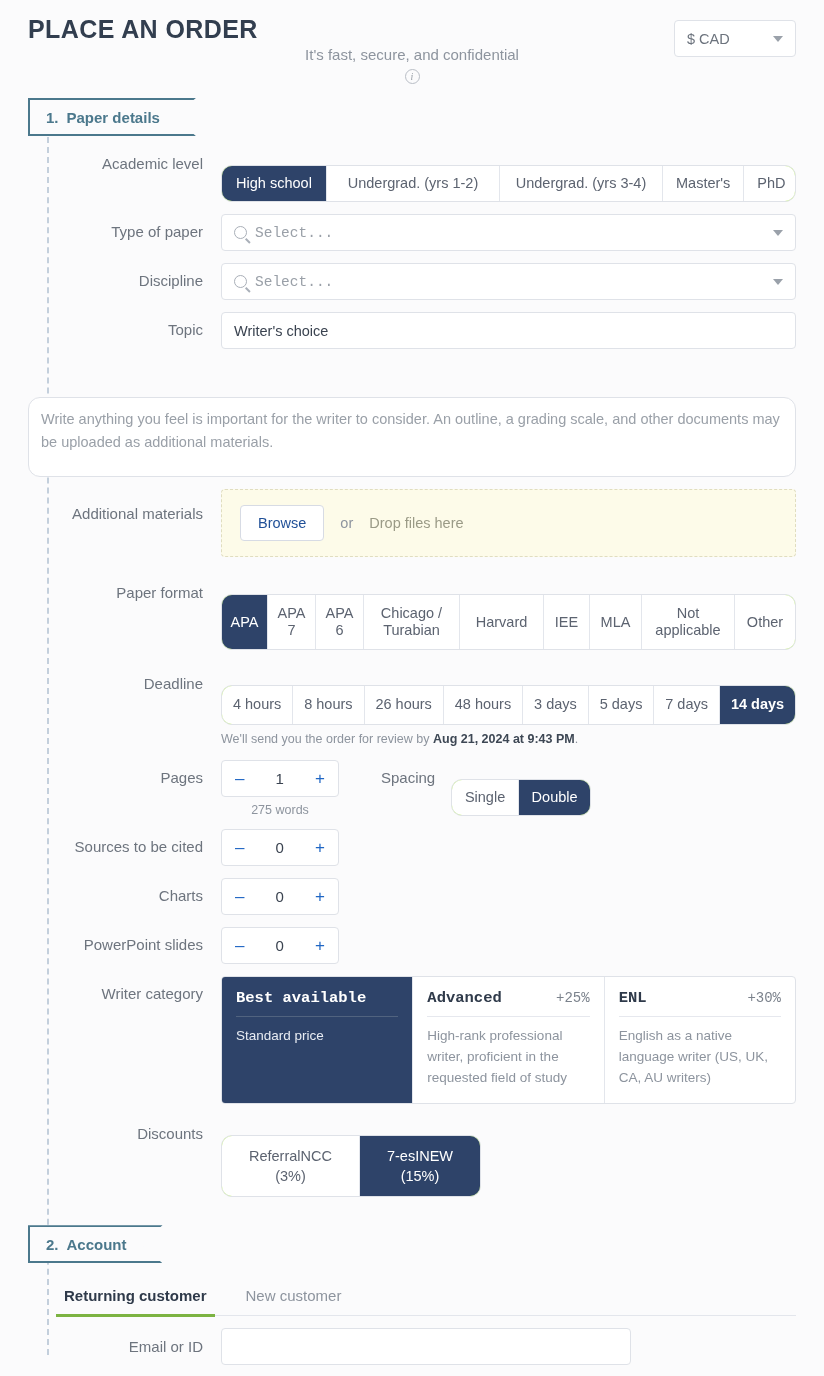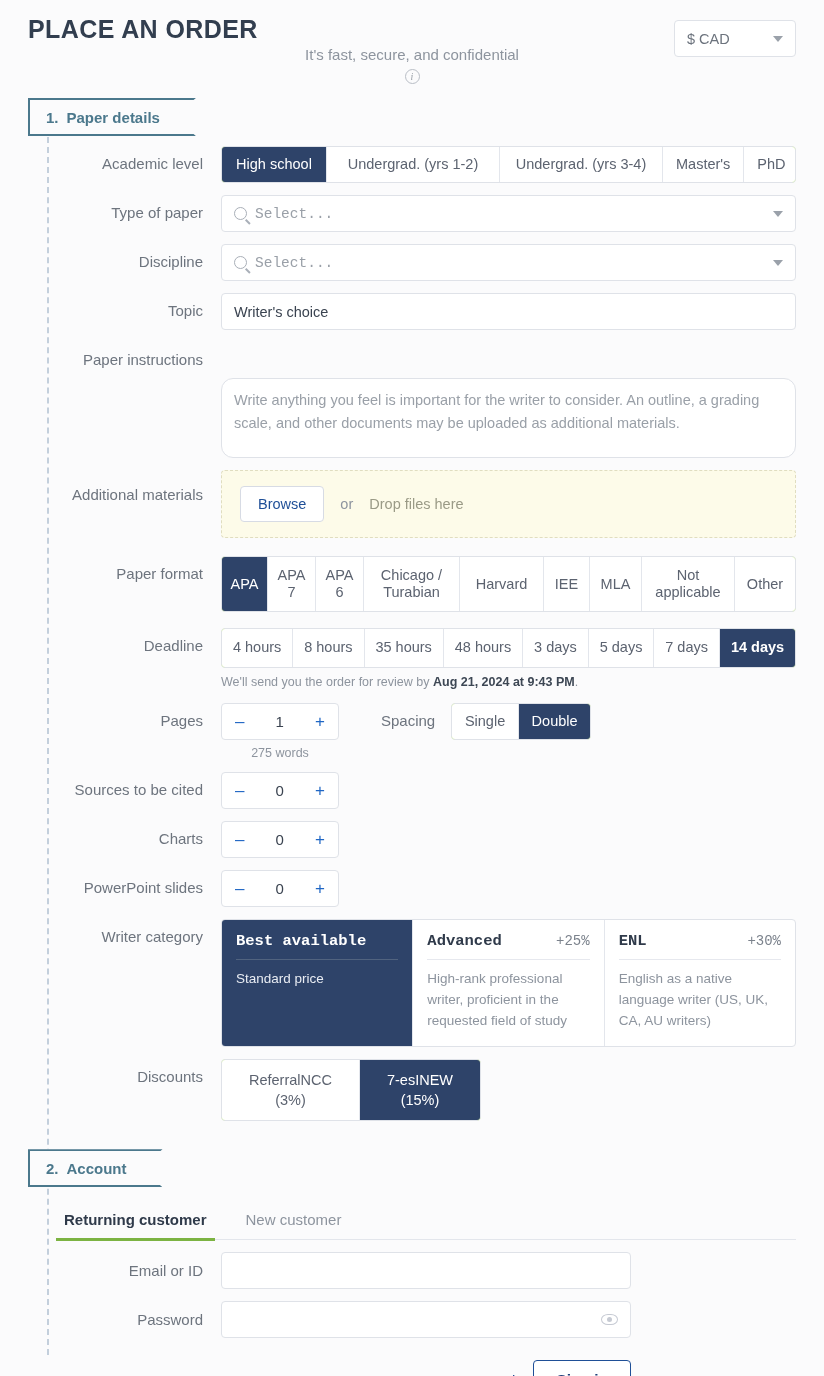--- a/index.html
+++ b/index.html
@@ -67,22 +67,22 @@
   
   .form { padding: 0 28px; margin-top: 10px; position: relative; }
   .row { display: flex; align-items: flex-start; margin-bottom: 12px; }
   .row-label {
     width: 193px; flex: 0 0 193px; text-align: right; padding-right: 18px;
     font-size: 15px; color: #6d747e; padding-top: 9px; line-height: 1.25;
   }
   .row-field { flex: 1; min-width: 0; }
 
   
-  .seg { display: flex; border-radius: 4px; overflow: hidden;
-         border: 1px solid #dfe2e8; background: #bef264; width: 100%; }
+  .seg { display: flex; border-radius: 11px; overflow: hidden;
+         border: 1px solid #dfe2e8; background: #bef264; width: 100%; margin-top: 19px; }
   .seg-item {
     flex: 1 1 auto; text-align: center; font-size: 14.5px; color: #5c6370;
     padding: 9px 8px; border-right: 1px solid #e3e6ec; line-height: 1.2;
     background: #fff; white-space: nowrap;
   }
   .seg-item:last-child { border-right: none; }
   .seg-item.active { background: #2e4369; color: #fff; }
 
   .seg-level .seg-item { flex: 0 0 auto; padding: 9px 13px; }
   .seg-level .seg-item:nth-child(1) { flex: 0 0 105px; }
@@ -278,21 +278,20 @@
     <div class="row">
       <div class="row-label">Topic</div>
       <div class="row-field">
         <div class="text-input">
           <span>Writer's choice</span>
         </div>
       </div>
     </div>
 
     <div class="row">
-      <div class="row-label">Paper instructions</div>
       <div class="row-field">
         <div class="textarea">Write anything you feel is important for the writer to consider. An outline, a grading scale, and other documents may be uploaded as additional materials.</div>
       </div>
     </div>
 
     <div class="row" style="">
       <div class="row-label" style="padding-top:16px">Additional materials</div>
       <div class="row-field">
         <div class="dropzone">
           <div class="browse-btn">Browse</div>
@@ -318,21 +317,21 @@
         </div>
       </div>
     </div>
 
     <div class="row" style="margin-top:16px">
       <div class="row-label">Deadline</div>
       <div class="row-field">
         <div class="seg seg-deadline">
           <div class="seg-item">4 hours</div>
           <div class="seg-item">8 hours</div>
-          <div class="seg-item">35 hours</div>
+          <div class="seg-item">26 hours</div>
           <div class="seg-item">48 hours</div>
           <div class="seg-item">3 days</div>
           <div class="seg-item">5 days</div>
           <div class="seg-item">7 days</div>
           <div class="seg-item active">14 days</div>
         </div>
         <div class="deadline-note">
           <span>We'll send you the order for review by </span><b>Aug 21, 2024 at 9:43 PM</b><span>.</span>
         </div>
       </div>

